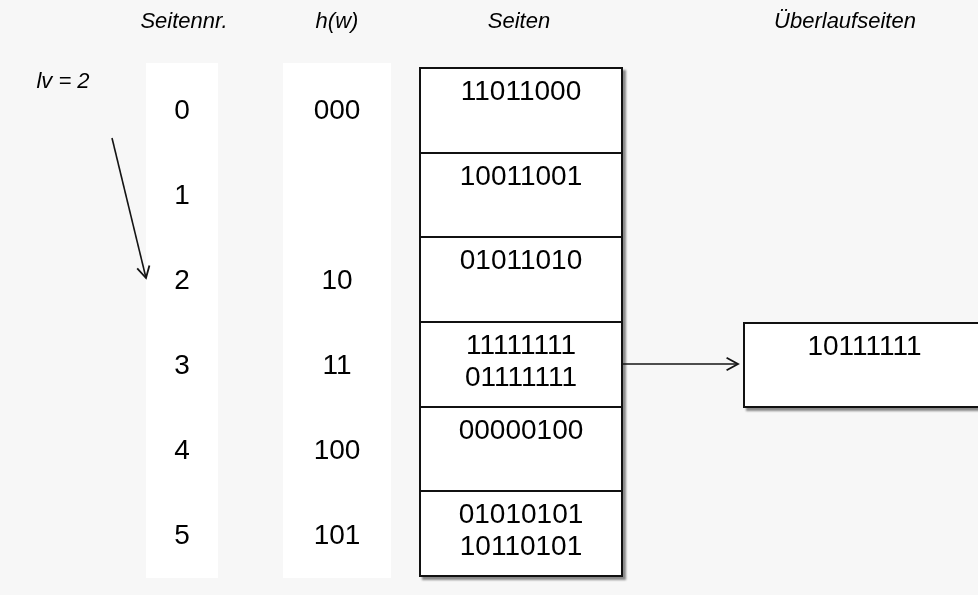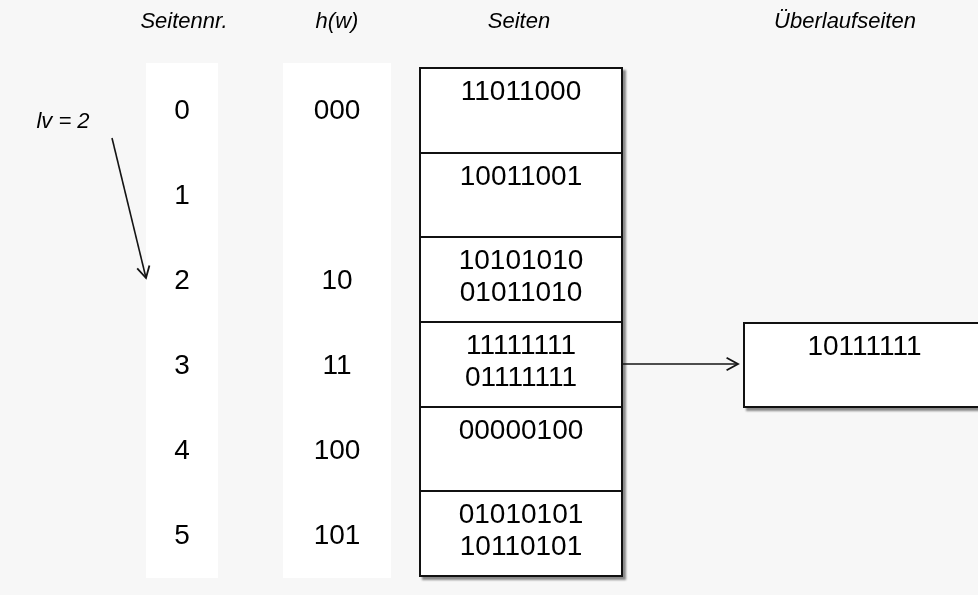--- a/index.html
+++ b/index.html
@@ -13,21 +13,21 @@
   }
   .col-header{
     position:absolute;top:8px;
     transform:translateX(-50%);
     font-size:22px;font-style:italic;
     white-space:nowrap;
   }
   .annotation{
     position:absolute;left:18px;top:62px;width:90px;
     font-size:22px;font-style:italic;line-height:37px;
-    text-align:center;white-space:nowrap;margin-top:40px;
+    text-align:center;white-space:nowrap;
   }
   .white-col{
     position:absolute;top:63px;height:515px;
     background:#ffffff;
   }
   .col-nr{left:146px;width:72px;}
   .col-hw{left:283px;width:108px;}
   .row-label{
     position:absolute;left:0;width:100%;height:85px;
     line-height:85px;text-align:center;
@@ -102,21 +102,20 @@
   <div class="pages-table">
     <div class="page-cell">
       <div class="entry">11011000</div>
       <div class="entry"></div>
     </div>
     <div class="page-cell">
       <div class="entry">10011001</div>
       <div class="entry"></div>
     </div>
     <div class="page-cell">
-      <div class="entry">10101010</div>
       <div class="entry">01011010</div>
     </div>
     <div class="page-cell">
       <div class="entry">11111111</div>
       <div class="entry">01111111</div>
     </div>
     <div class="page-cell">
       <div class="entry">00000100</div>
       <div class="entry"></div>
     </div>

